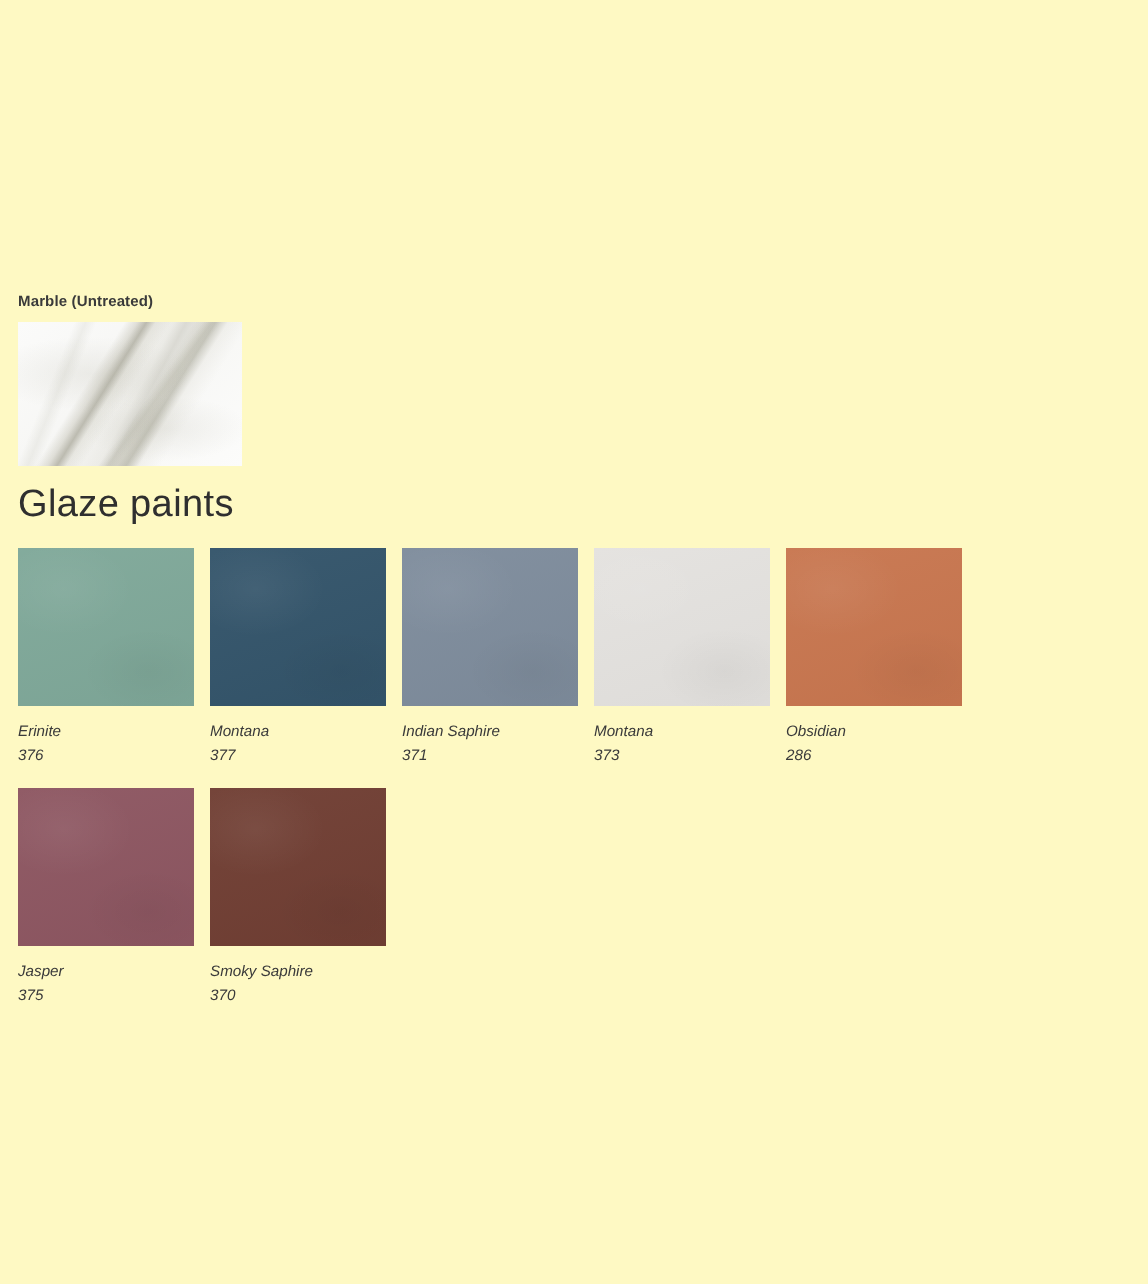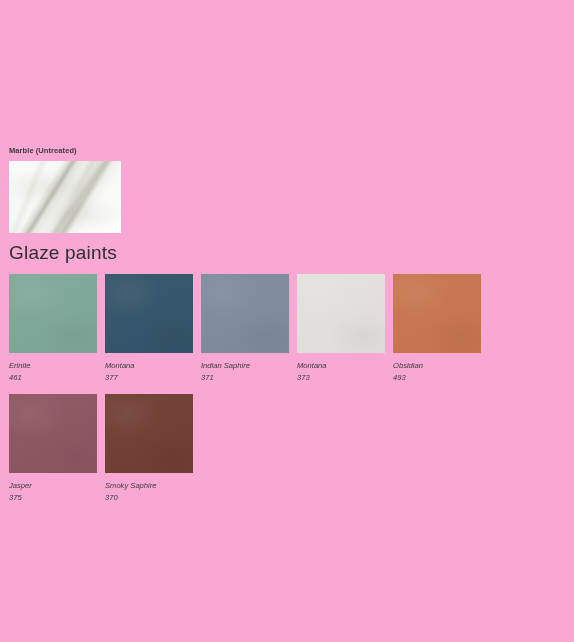--- a/index.html
+++ b/index.html
@@ -127,35 +127,35 @@
   .swatch-code {
     font-size: 7.6px;
     color: #3a3a3a;
     line-height: 11px;
     margin-top: 1px;
   }
 </style>
 </head>
 <body style="background: rgb(253, 253, 253);">
 
-<div class="page" style="background: #f9a8d4;">
+<div class="page" style="background: #fef9c3;">
 
   <div class="marble-section">
     <div class="marble-caption">Marble (Untreated)</div>
     <div class="marble-swatch"></div>
   </div>
 
   <div class="section-title">Glaze paints</div>
 
   <div class="swatch-grid">
 
     <div class="swatch-cell">
       <div class="swatch-chip" style="background-color: rgb(127, 168, 153);"></div>
       <div class="swatch-name">Erinite</div>
-      <div class="swatch-code">461</div>
+      <div class="swatch-code">376</div>
     </div>
 
     <div class="swatch-cell">
       <div class="swatch-chip" style="background-color: rgb(51, 84, 106);"></div>
       <div class="swatch-name">Montana</div>
       <div class="swatch-code">377</div>
     </div>
 
     <div class="swatch-cell">
       <div class="swatch-chip" style="background-color: rgb(126, 140, 156);"></div>
@@ -165,21 +165,21 @@
 
     <div class="swatch-cell">
       <div class="swatch-chip" style="background-color: rgb(228, 226, 223);"></div>
       <div class="swatch-name">Montana</div>
       <div class="swatch-code">373</div>
     </div>
 
     <div class="swatch-cell">
       <div class="swatch-chip" style="background-color: rgb(200, 118, 79);"></div>
       <div class="swatch-name">Obsidian</div>
-      <div class="swatch-code">493</div>
+      <div class="swatch-code">286</div>
     </div>
 
     <div class="swatch-cell">
       <div class="swatch-chip" style="background-color: rgb(141, 86, 97);"></div>
       <div class="swatch-name">Jasper</div>
       <div class="swatch-code">375</div>
     </div>
 
 
     <div class="swatch-cell">

